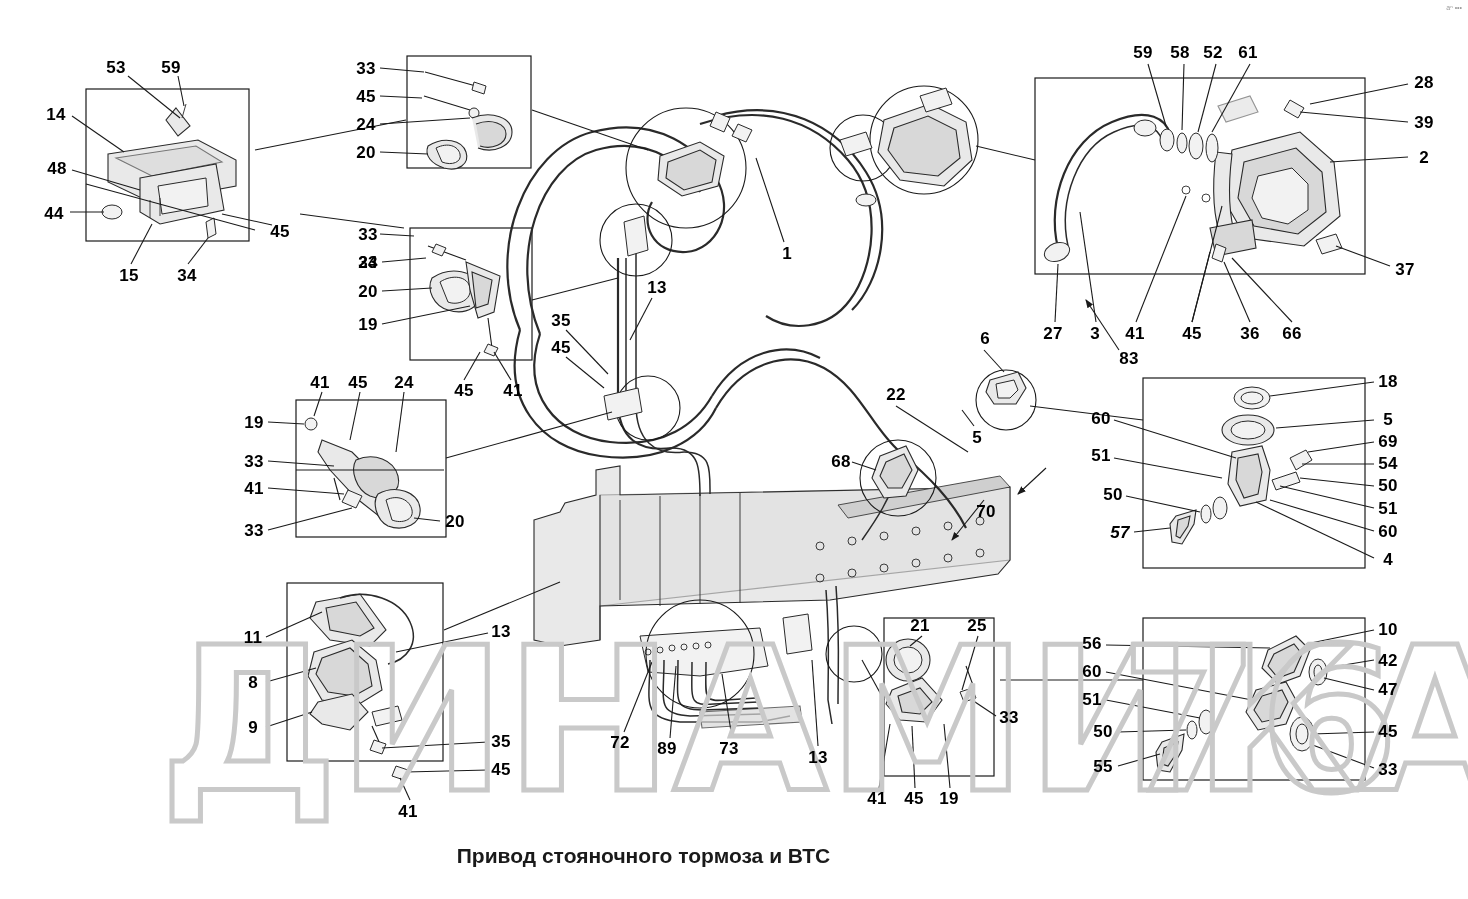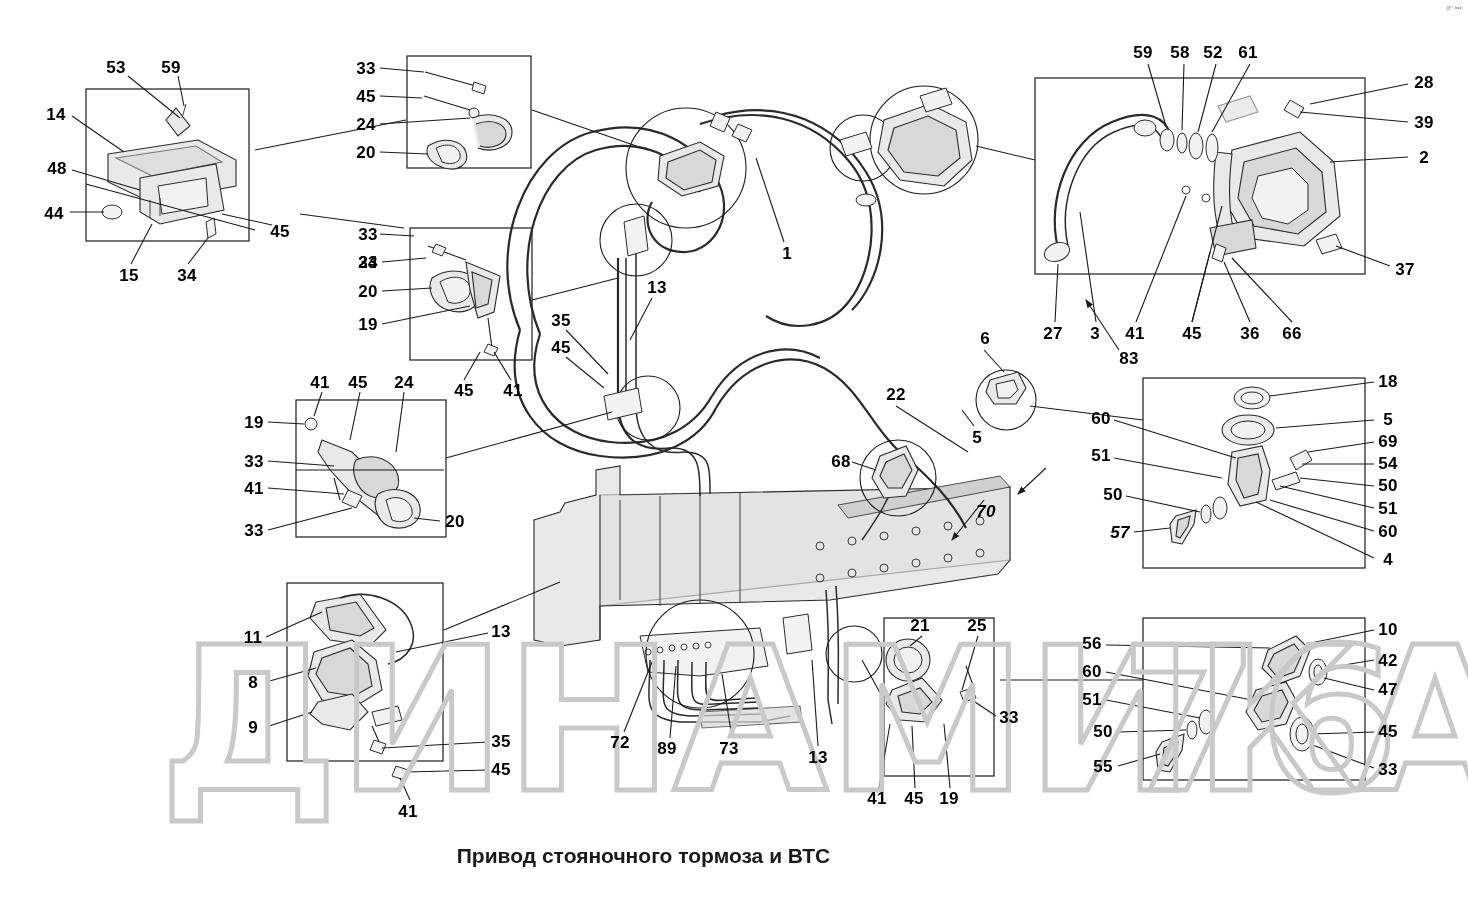--- a/index.html
+++ b/index.html
@@ -439,21 +439,21 @@
       <div class="label" style="left: 1095px; top: 333px;">3</div>
       <div class="label" style="left: 1135px; top: 333px;">41</div>
       <div class="label" style="left: 1192px; top: 333px;">45</div>
       <div class="label" style="left: 1250px; top: 333px;">36</div>
       <div class="label" style="left: 1292px; top: 333px;">66</div>
       <div class="label" style="left: 1129px; top: 358px;">83</div>
       <div class="label" style="left: 985px; top: 338px;">6</div>
       <div class="label" style="left: 896px; top: 394px;">22</div>
       <div class="label" style="left: 977px; top: 437px;">5</div>
       <div class="label" style="left: 841px; top: 461px;">68</div>
-      <div class="label" style="left: 986px; top: 511px; font-style: italic;">70</div>
+      <div class="label" style="left: 986px; top: 511px;">70</div>
       <div class="label" style="left: 1388px; top: 381px;">18</div>
       <div class="label" style="left: 1388px; top: 419px;">5</div>
       <div class="label" style="left: 1388px; top: 441px;">69</div>
       <div class="label" style="left: 1388px; top: 463px;">54</div>
       <div class="label" style="left: 1388px; top: 485px;">50</div>
       <div class="label" style="left: 1388px; top: 508px;">51</div>
       <div class="label" style="left: 1388px; top: 531px;">60</div>
       <div class="label" style="left: 1388px; top: 559px;">4</div>
       <div class="label" style="left: 1101px; top: 418px;">60</div>
       <div class="label" style="left: 1101px; top: 455px;">51</div>

